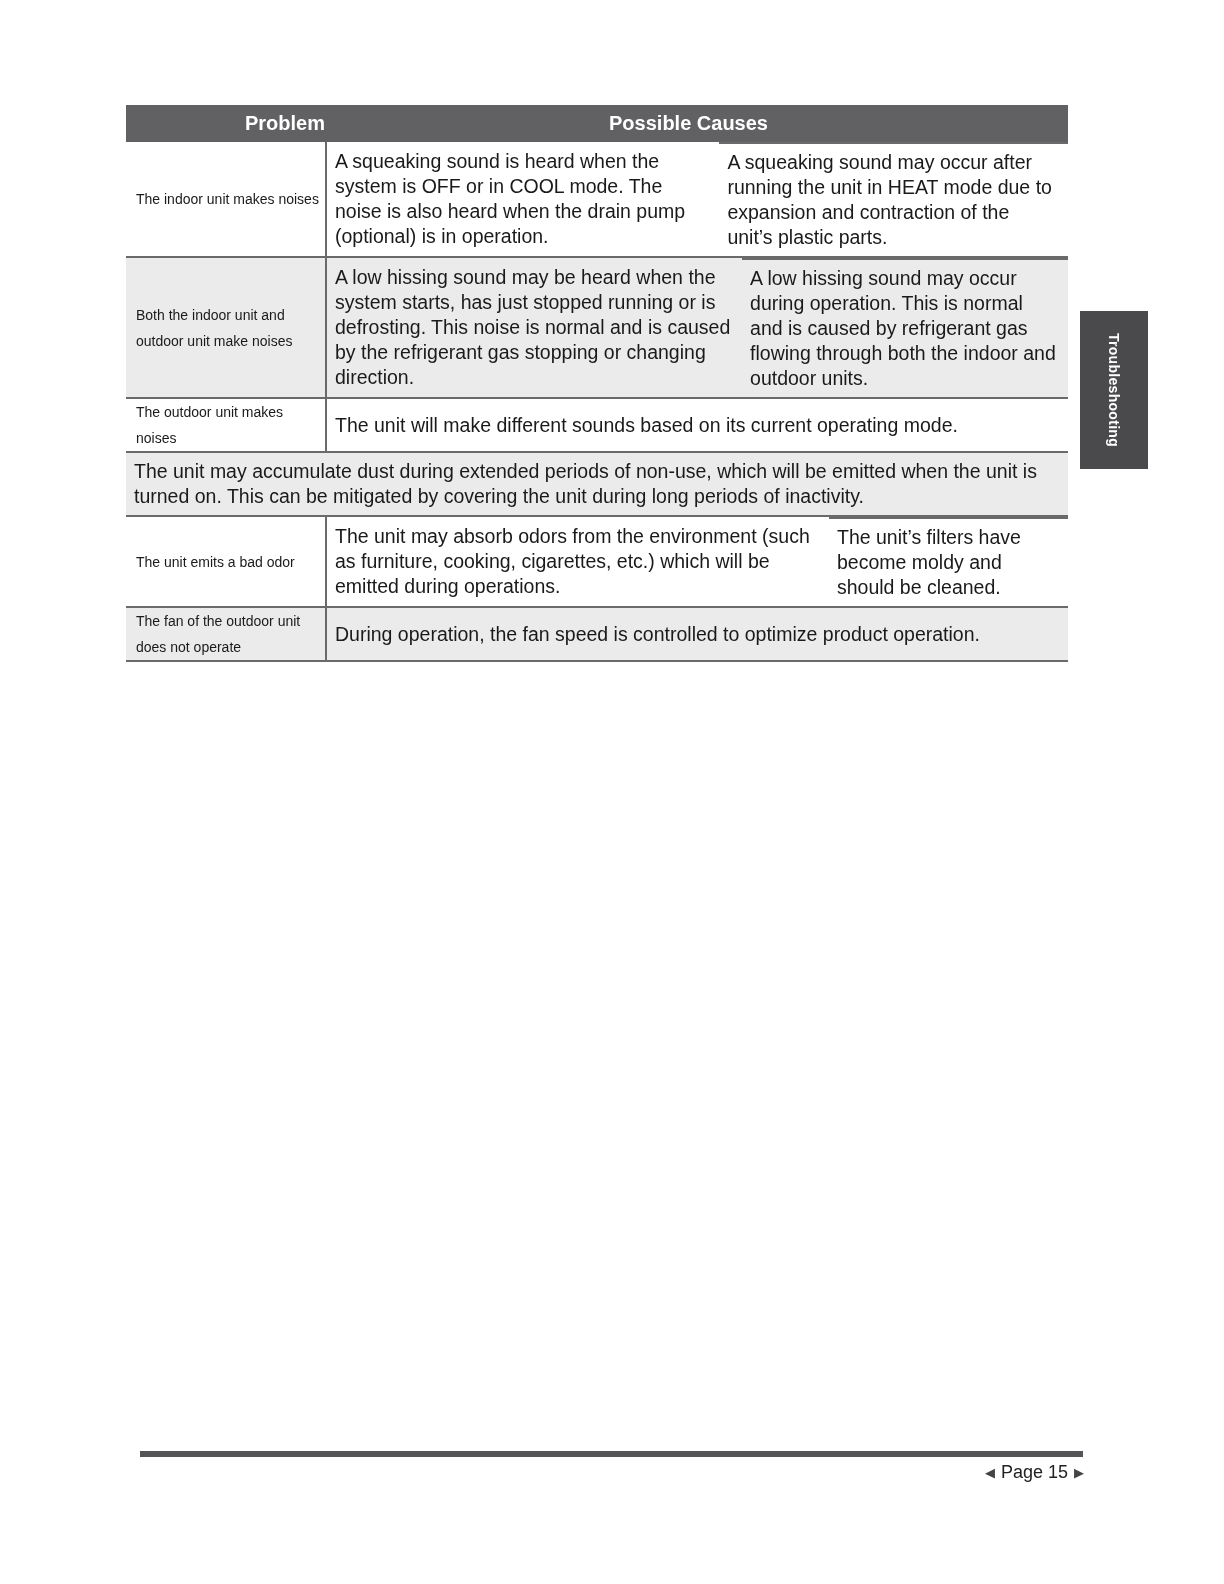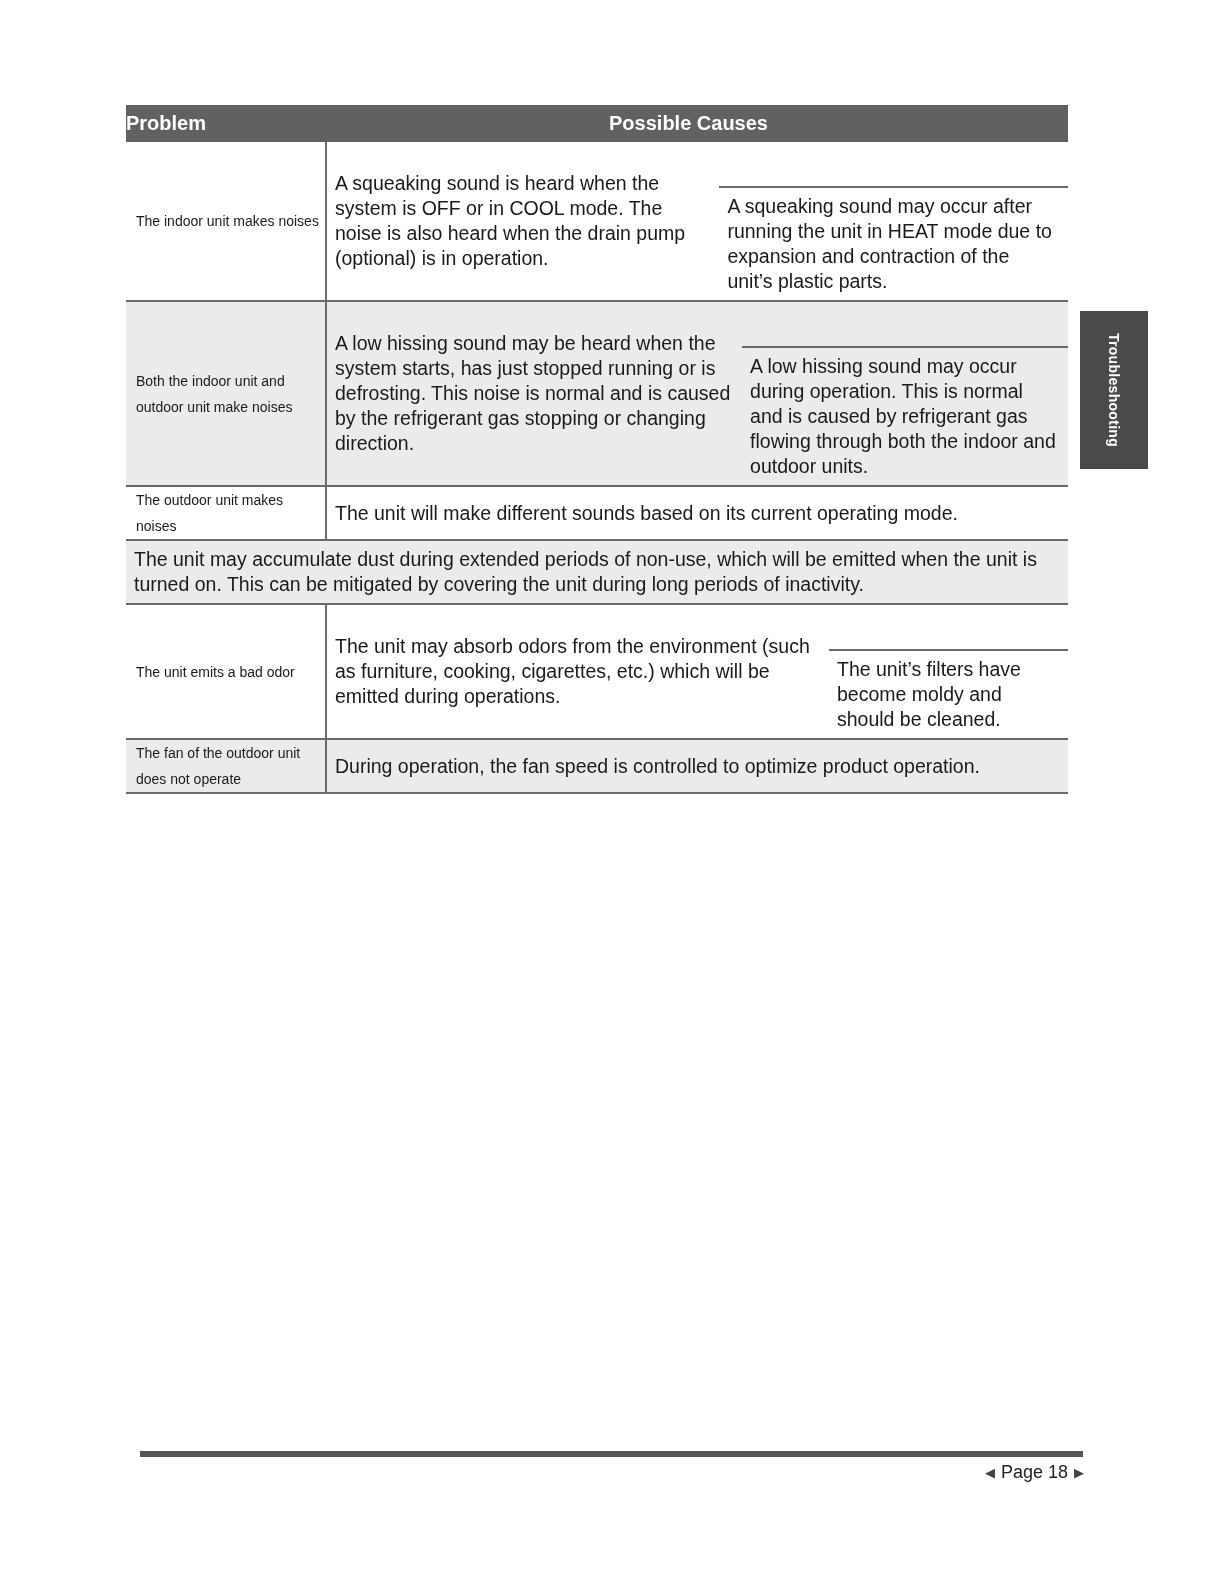--- a/index.html
+++ b/index.html
@@ -1,30 +1,30 @@
 <!DOCTYPE html>
 <html><head>
 <meta charset="utf-8">
 <style>
   html, body { margin: 0; padding: 0; background: #ffffff; }
   body { width: 1224px; height: 1584px; position: relative; overflow: hidden;
          font-family: "Liberation Sans", sans-serif; color: #1a1a1a; }
   .table { position: absolute; left: 126px; top: 105px; width: 942px; }
   .hdr { display: flex; background: #616164; color: #fff; height: 37px; align-items: center;
          font-weight: bold; font-size: 20px; }
-  .hdr .c1 { width: 199px; text-align: left; }
+  .hdr .c1 { width: 199px; text-align: right; }
   .hdr .c2 { flex: 1; text-align: center; padding-right: 16px; }
   .row { display: flex; border-bottom: 2px solid #6a6a6a; }
   .row.shaded { background: #ebebeb; }
   .prob { width: 189px; padding-left: 10px; display: flex; align-items: center;
           border-right: 2px solid #6a6a6a; font-size: 14px; line-height: 26px; }
   .causes { flex: 1; display: flex; flex-direction: row; }
   .cause { padding: 6px 10px 6px 8px; font-size: 19.5px; line-height: 25px;
            display: flex; align-items: center; }
-  .cause + .cause { border-top: 2px solid #6a6a6a; margin-top: 44px; }
+  .cause + .cause { border-top: 2px solid #6a6a6a; }
   .side-tab { position: absolute; left: 1080px; top: 311px; width: 68px; height: 158px;
               background: #4a494b; color: #fff; }
   .side-tab span { position: absolute; left: 50%; top: 50%; transform: translate(-50%,-50%) rotate(90deg);
                    white-space: nowrap; font-weight: bold; font-size: 14px; letter-spacing: 0.3px; }
   .footer-bar { position: absolute; left: 140px; top: 1451px; width: 943px; height: 6px; background: #555457; }
   .pager { position: absolute; right: 140px; top: 1462px; display: flex; align-items: center; gap: 6px;
            font-size: 18px; color: #222; }
   .tri { font-size: 13px; color: #444; }
 </style>
 </head>
@@ -77,15 +77,15 @@
     </div>
 </div>
 
 <div class="side-tab">
   <span>Troubleshooting</span>
 </div>
 
 <div class="footer-bar"></div>
 <div class="pager">
   <span class="tri">◀</span>
-  <span>Page 18</span>
+  <span>Page 15</span>
   <span class="tri">▶</span>
 </div>
 
 </body></html>

